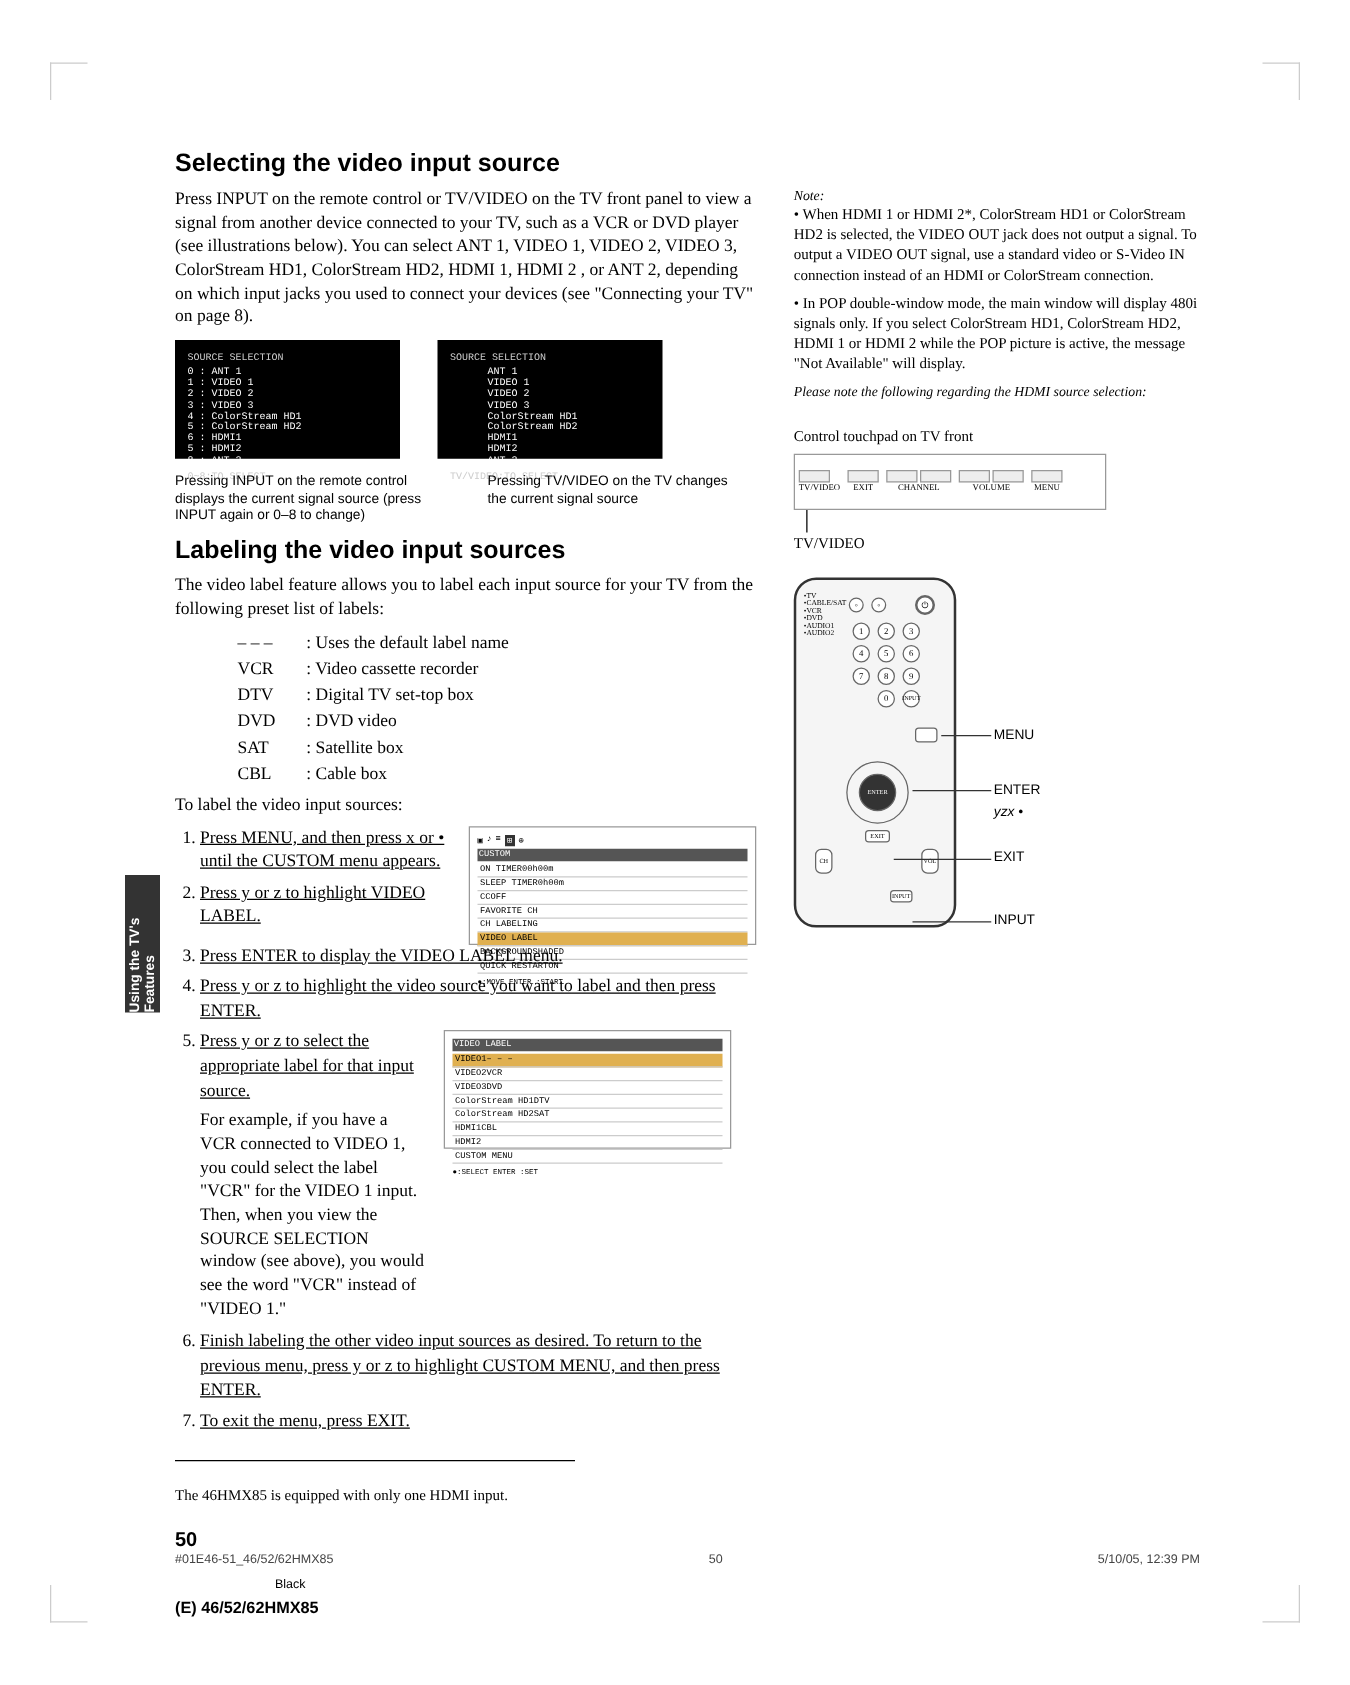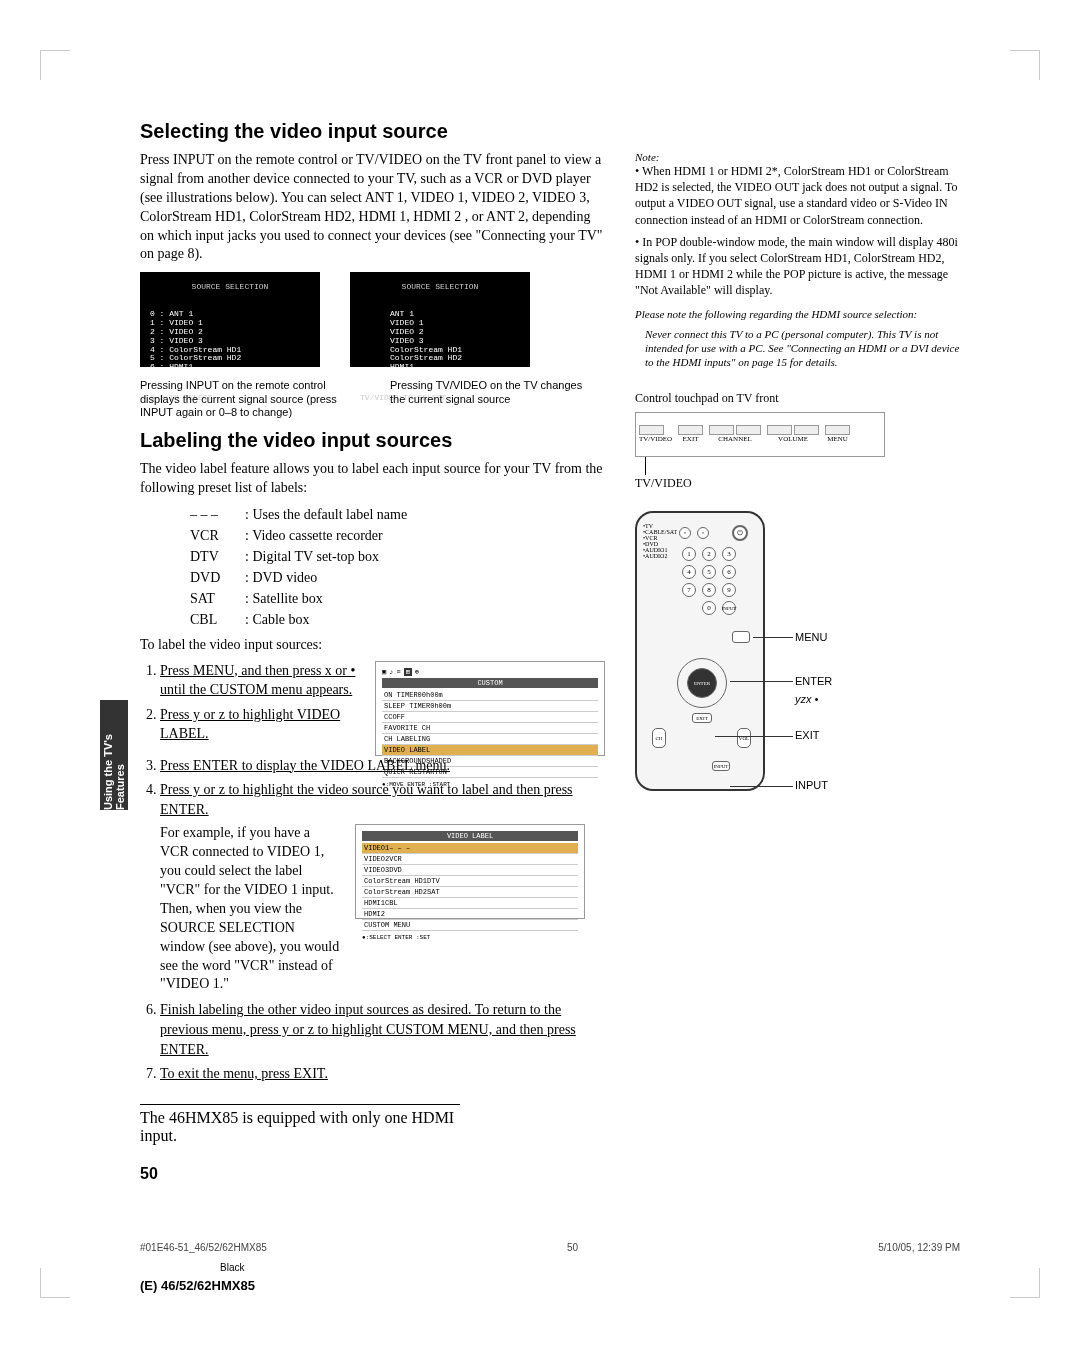--- a/index.html
+++ b/index.html
@@ -12,42 +12,42 @@
     h2 { font-family: Arial, sans-serif; font-weight: bold; font-size: 20px; margin-bottom: 8px; }
     .two-col { display: flex; gap: 30px; }
     .col-left { flex: 0 0 455px; }
     .col-right { flex: 1; }
     p { font-size: 14px; line-height: 1.35; margin-bottom: 6px; }
     .note-label { font-style: italic; font-size: 11px; }
     .note-text { font-size: 12px; line-height: 1.35; }
     .small-italic { font-style: italic; font-size: 11px; line-height: 1.3; }
     .osd-row { display: flex; gap: 30px; margin: 8px 0; }
     .osd-box { background: #000; color: #fff; font-family: 'Courier New', monospace; font-size: 8px; padding: 10px; width: 180px; height: 95px; }
-    .osd-title { color: #ccc; text-align: center; margin-bottom: 19px; }
+    .osd-title { color: #ccc; margin-bottom: 3px; }
     .osd-line { white-space: pre; line-height: 1.1; }
     .osd-foot { margin-top: 3px; color: #ccc; }
     .caption { font-family: Arial, sans-serif; font-size: 11px; line-height: 1.2; margin-top: 4px; }
     .label-list { margin-left: 50px; font-size: 14px; line-height: 1.5; }
     .label-l { display: inline-block; width: 55px; }
     ol { margin-left: 20px; font-size: 14px; line-height: 1.4; text-decoration: underline; }
     ol li { margin-bottom: 5px; }
     .menu-box { border: 1px solid #999; width: 230px; height: 95px; padding: 6px; font-family: 'Courier New', monospace; font-size: 7px; background: #fff; }
-    .menu-header { font-size: 7px; text-align: center; background: #555; color: #fff; padding: 1px; margin-bottom: 2px; }
+    .menu-header { font-size: 7px; text-align: left; background: #555; color: #fff; padding: 1px; margin-bottom: 2px; }
     .menu-row { display: flex; justify-content: flex-start; border-bottom: 1px solid #ccc; padding: 1px 2px; }
     .menu-row.hl { background: #e0b050; }
     .menu-foot { margin-top: 3px; font-size: 6px; }
     .side-tab { position: absolute; left: 100px; top: 700px; width: 28px; height: 110px; background: #333; color: #fff; font-family: Arial, sans-serif; font-size: 11px; font-weight: bold; display: flex; align-items: center; justify-content: center; writing-mode: vertical-rl; transform: rotate(180deg); }
     .control-panel { border: 1px solid #999; width: 250px; height: 45px; margin-top: 6px; display: flex; align-items: center; gap: 6px; padding: 3px; font-size: 7px; }
     .cp-btn { border: 1px solid #999; width: 25px; height: 10px; background: #eee; }
     .remote { border: 2px solid #333; border-radius: 18px; width: 130px; height: 280px; margin-top: 20px; position: relative; background: #f5f5f5; }
     .rbtn { position: absolute; border: 1px solid #666; border-radius: 50%; font-size: 7px; display: flex; align-items: center; justify-content: center; background: #fff; }
     .rlabel { position: absolute; font-family: Arial, sans-serif; font-size: 11px; white-space: nowrap; }
     .rline { position: absolute; height: 1px; background: #333; }
     .pagenum { font-family: Arial, sans-serif; font-weight: bold; font-size: 16px; margin-top: 20px; }
-    .footnote { font-size: 16px; border-top: 1px solid #000; padding-top: 4px; margin-top: 20px; width: 320px; }
+    .footnote { font-size: 12px; border-top: 1px solid #000; padding-top: 20px; margin-top: 20px; width: 320px; }
     .bottom-meta { position: absolute; bottom: 95px; left: 140px; width: 820px; display: flex; justify-content: space-between; font-size: 10px; font-family: Arial, sans-serif; color: #444; }
     .bottom-meta2 { position: absolute; bottom: 75px; left: 220px; font-size: 10px; font-family: Arial, sans-serif; }
     .bottom-product { position: absolute; bottom: 55px; left: 140px; font-family: Arial, sans-serif; font-size: 13px; }
     .flex-wrap { display: flex; gap: 15px; align-items: flex-start; }
     .remote-wrap { position: relative; width: 280px; }
   </style>
 </head>
 <body>
 
 <div class="crop-tl"></div>
@@ -164,20 +164,23 @@
         </div>
       </div>
 
       <ol start="3">
         <li>Press ENTER to display the VIDEO LABEL menu.</li>
         <li>Press y or z to highlight the video source you want to label and then press ENTER.</li>
       </ol>
 
       <div class="flex-wrap">
         <div style="width:200px">
+          <ol start="5">
+            <li>Press y or z to select the appropriate label for that input source.</li>
+          </ol>
           <p style="margin-left:20px;font-size:14px">For example, if you have a VCR connected to VIDEO 1, you could select the label "VCR" for the VIDEO 1 input. Then, when you view the SOURCE SELECTION window (see above), you would see the word "VCR" instead of "VIDEO 1."</p>
         </div>
         <div class="menu-box">
           <div class="menu-header">VIDEO LABEL</div>
           <div class="menu-row hl">
               <span>VIDEO1</span>
               <span>– – –</span>
             </div>
           <div class="menu-row">
               <span>VIDEO2</span>
@@ -218,21 +221,20 @@
 
       <div class="footnote">The 46HMX85 is equipped with only one HDMI input.</div>
       <div class="pagenum">50</div>
     </div>
 
     <div class="col-right">
       <div class="note-label">Note:</div>
       <p class="note-text">• When HDMI 1 or HDMI 2*, ColorStream HD1 or ColorStream HD2 is selected, the VIDEO OUT jack does not output a signal. To output a VIDEO OUT signal, use a standard video or S-Video IN connection instead of an HDMI or ColorStream connection.</p>
       <p class="note-text">• In POP double-window mode, the main window will display 480i signals only. If you select ColorStream HD1, ColorStream HD2, HDMI 1 or HDMI 2 while the POP picture is active, the message "Not Available" will display.</p>
       <p class="small-italic" style="margin-top:8px">Please note the following regarding the HDMI source selection:</p>
-      <p class="small-italic" style="margin-left:10px">Never connect this TV to a PC (personal computer). This TV is not intended for use with a PC. See "Connecting an HDMI or a DVI device to the HDMI inputs" on page 15 for details.</p>
 
       <p class="note-text" style="margin-top:20px">Control touchpad on TV front</p>
       <div class="control-panel">
         <div style="text-align:center"><div class="cp-btn"></div><span>TV/VIDEO</span></div>
         <div style="text-align:center"><div class="cp-btn"></div><span>EXIT</span></div>
         <div style="text-align:center"><div style="display:flex;gap:2px">
               <div class="cp-btn"></div>
               <div class="cp-btn"></div>
             </div><span>CHANNEL</span></div>
         <div style="text-align:center"><div style="display:flex;gap:2px">

